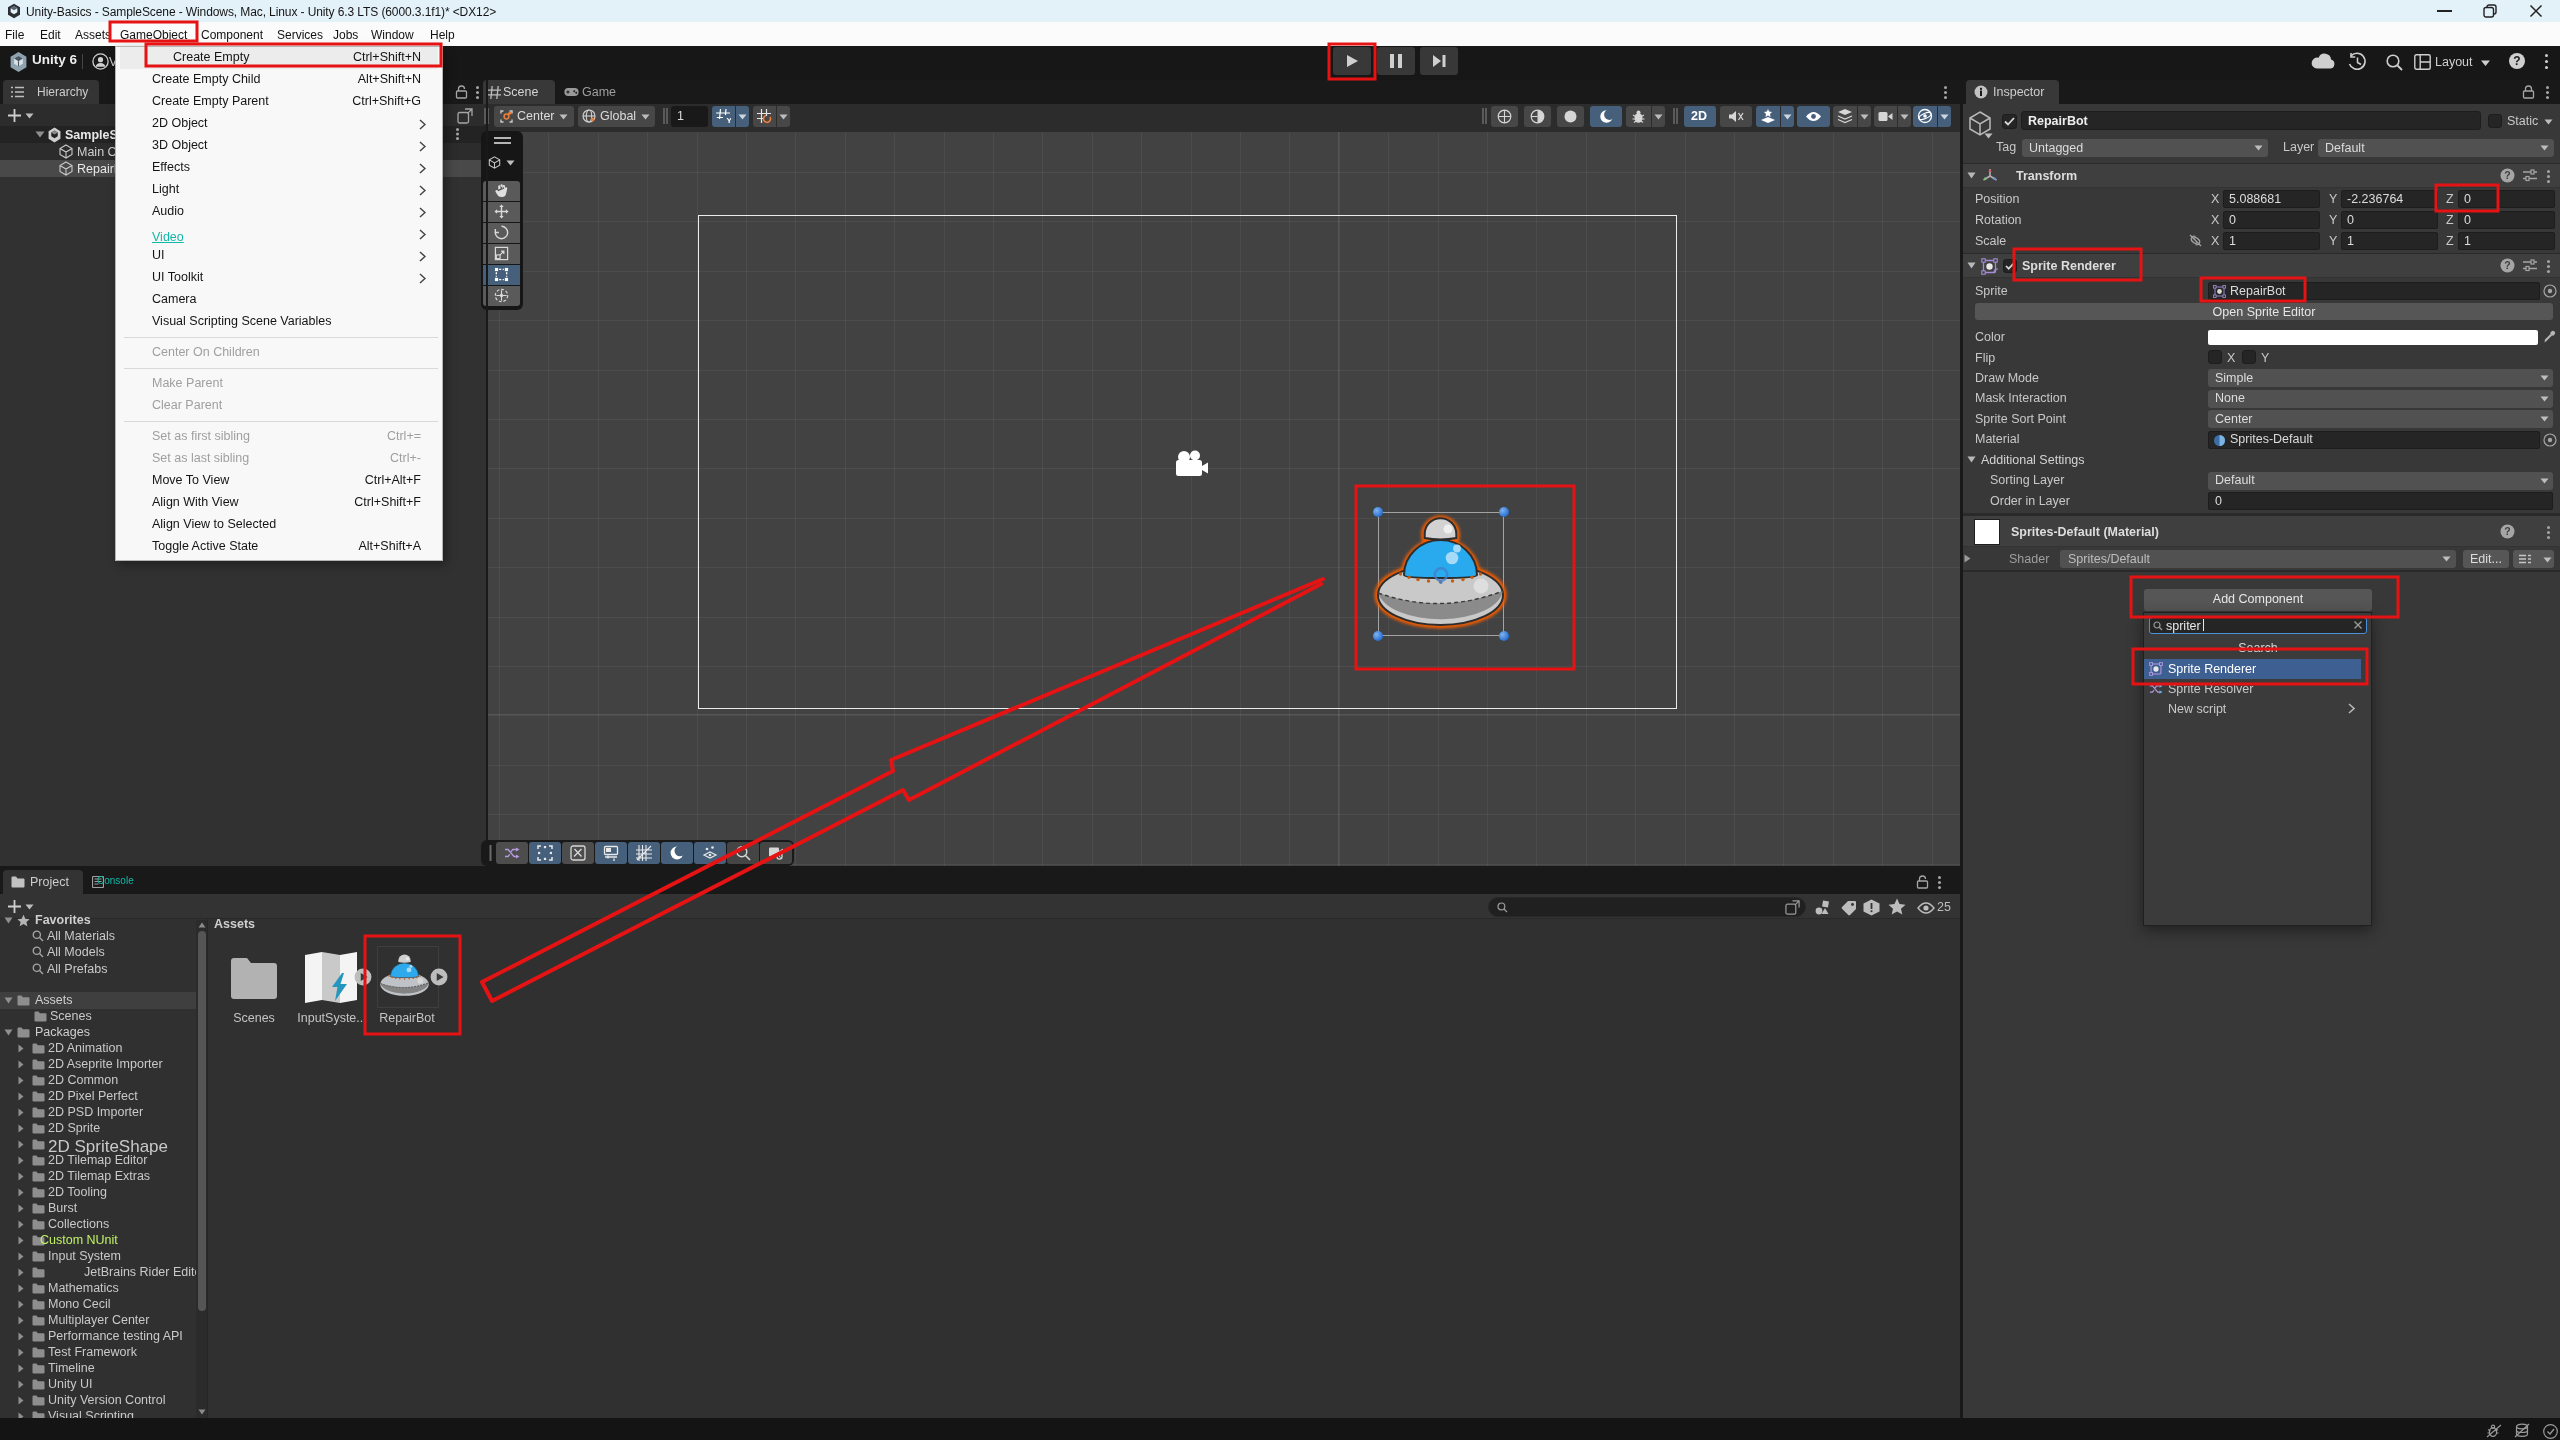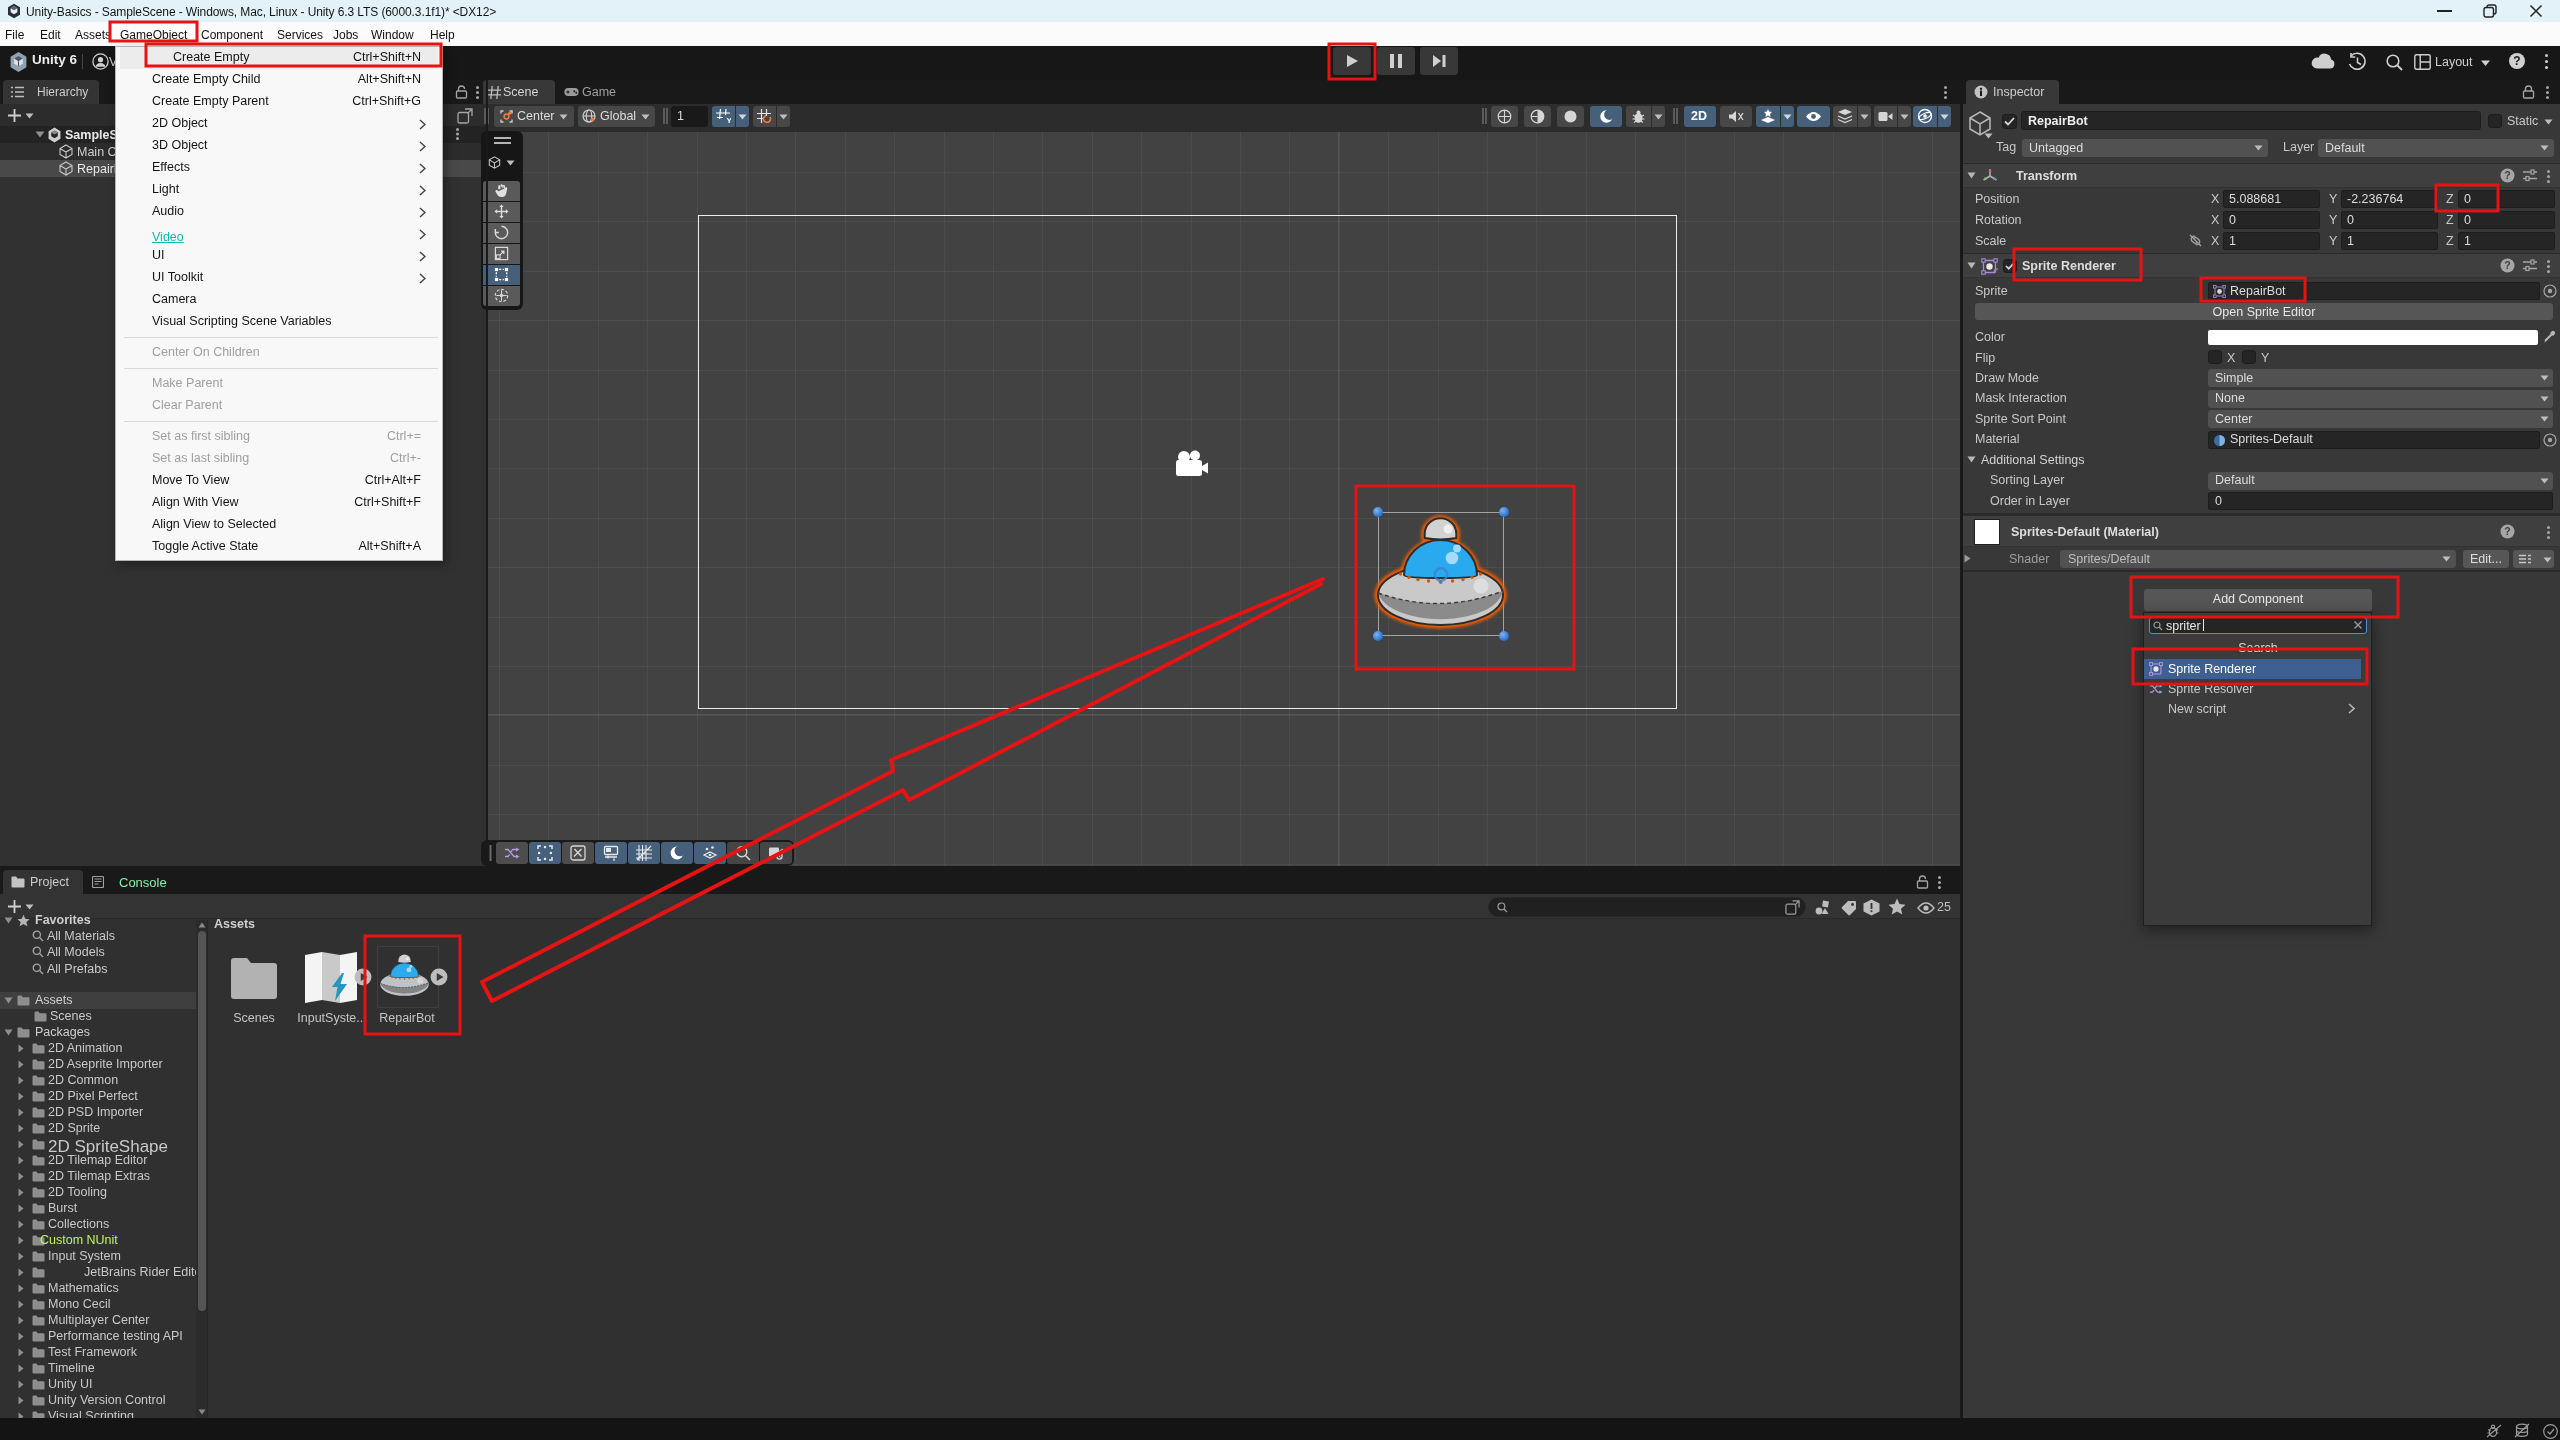--- a/index.html
+++ b/index.html
@@ -728,21 +728,21 @@
 <div class="a" style="left:0;top:894px;width:1960px;height:524px;background:#303030;"></div>
 <div class="a" style="left:3px;top:870px;width:80px;height:24px;background:#333333;border-radius:4px 4px 0 0;"></div>
 <svg class="a" style="left:11px;top:876px;" width="14" height="12" viewBox="0 0 14 12">
   <path d="M0.5 1.5 a1 1 0 0 1 1 -1 h3.5 l1.5 2 h6 a1 1 0 0 1 1 1 v7 a1 1 0 0 1 -1 1 h-11 a1 1 0 0 1 -1 -1 Z" fill="#c2c2c2"></path>
 </svg>
 <div class="t" style="left:30px;top:875px;font-size:12.5px;color:#cdcdcd;">Project</div>
 <svg class="a" style="left:92px;top:876px;" width="12" height="12" viewBox="0 0 12 12">
   <rect x="0.5" y="0.5" width="11" height="11" rx="1" fill="none" stroke="#9f9f9f" stroke-width="1.2"></rect>
   <path d="M2.5 3 h7 M2.5 5.5 h7 M2.5 8 h4" stroke="#9f9f9f" stroke-width="1.1"></path>
 </svg>
-<div class="t" style="left:119px;top:875px;font-size:13px;color:#86efac;">Console</div>
+<div class="t" style="left:97px;top:875px;font-size:10px;color:#14b8a6;">Console</div>
 <svg class="a" style="left:1916px;top:875px;" width="13" height="14" viewBox="0 0 13 14">
   <rect x="1.5" y="6" width="10" height="7" rx="1" fill="none" stroke="#a5a5a5" stroke-width="1.3"></rect>
   <path d="M3.5 6 V4 a3 3 0 0 1 6 0" fill="none" stroke="#a5a5a5" stroke-width="1.3"></path>
 </svg>
 <div class="a" style="left:1938px;top:876px;width:3px;height:3px;background:#a5a5a5;border-radius:50%;box-shadow:0 5px 0 #a5a5a5, 0 10px 0 #a5a5a5;"></div>
 
 <div class="a" style="left:0;top:894px;width:1960px;height:25px;background:#333333;border-bottom:1px solid #292929;box-sizing:border-box;"></div>
 <svg class="a" style="left:7px;top:899px;" width="15" height="15" viewBox="0 0 15 15">
       <path d="M7.5 1 V14 M1 7.5 H14" stroke="#cfcfcf" stroke-width="1.8"></path>
     </svg>

